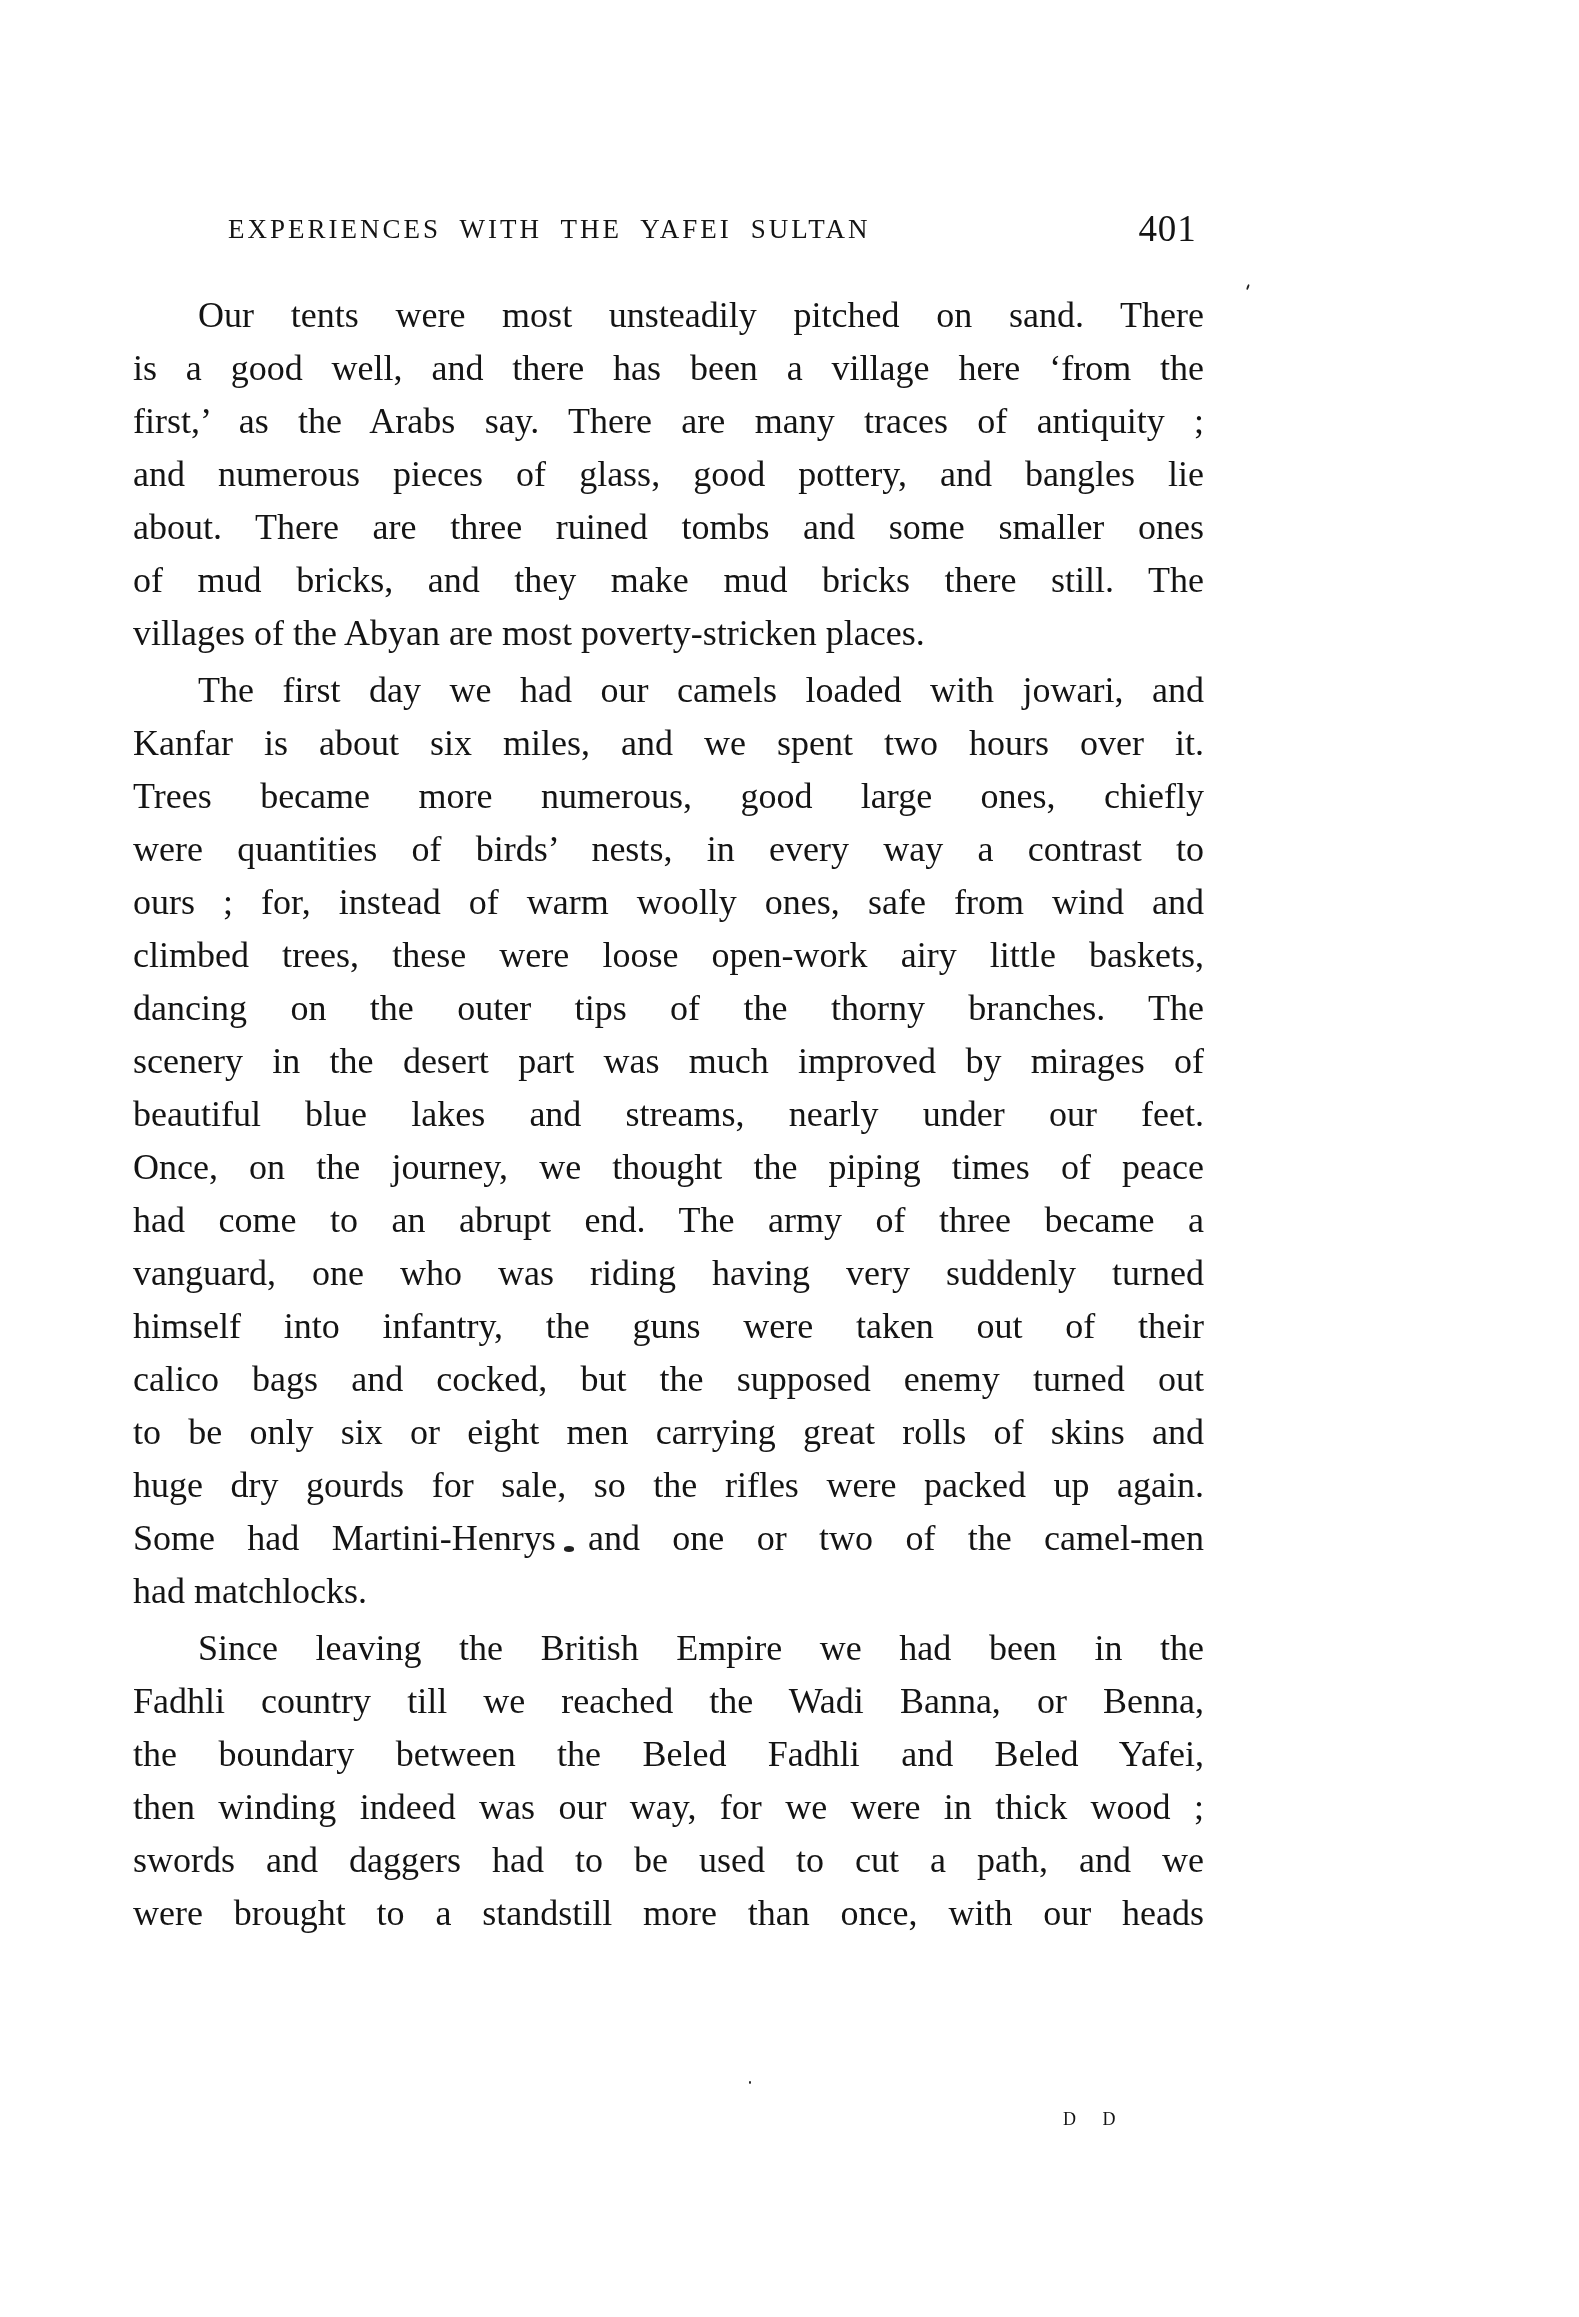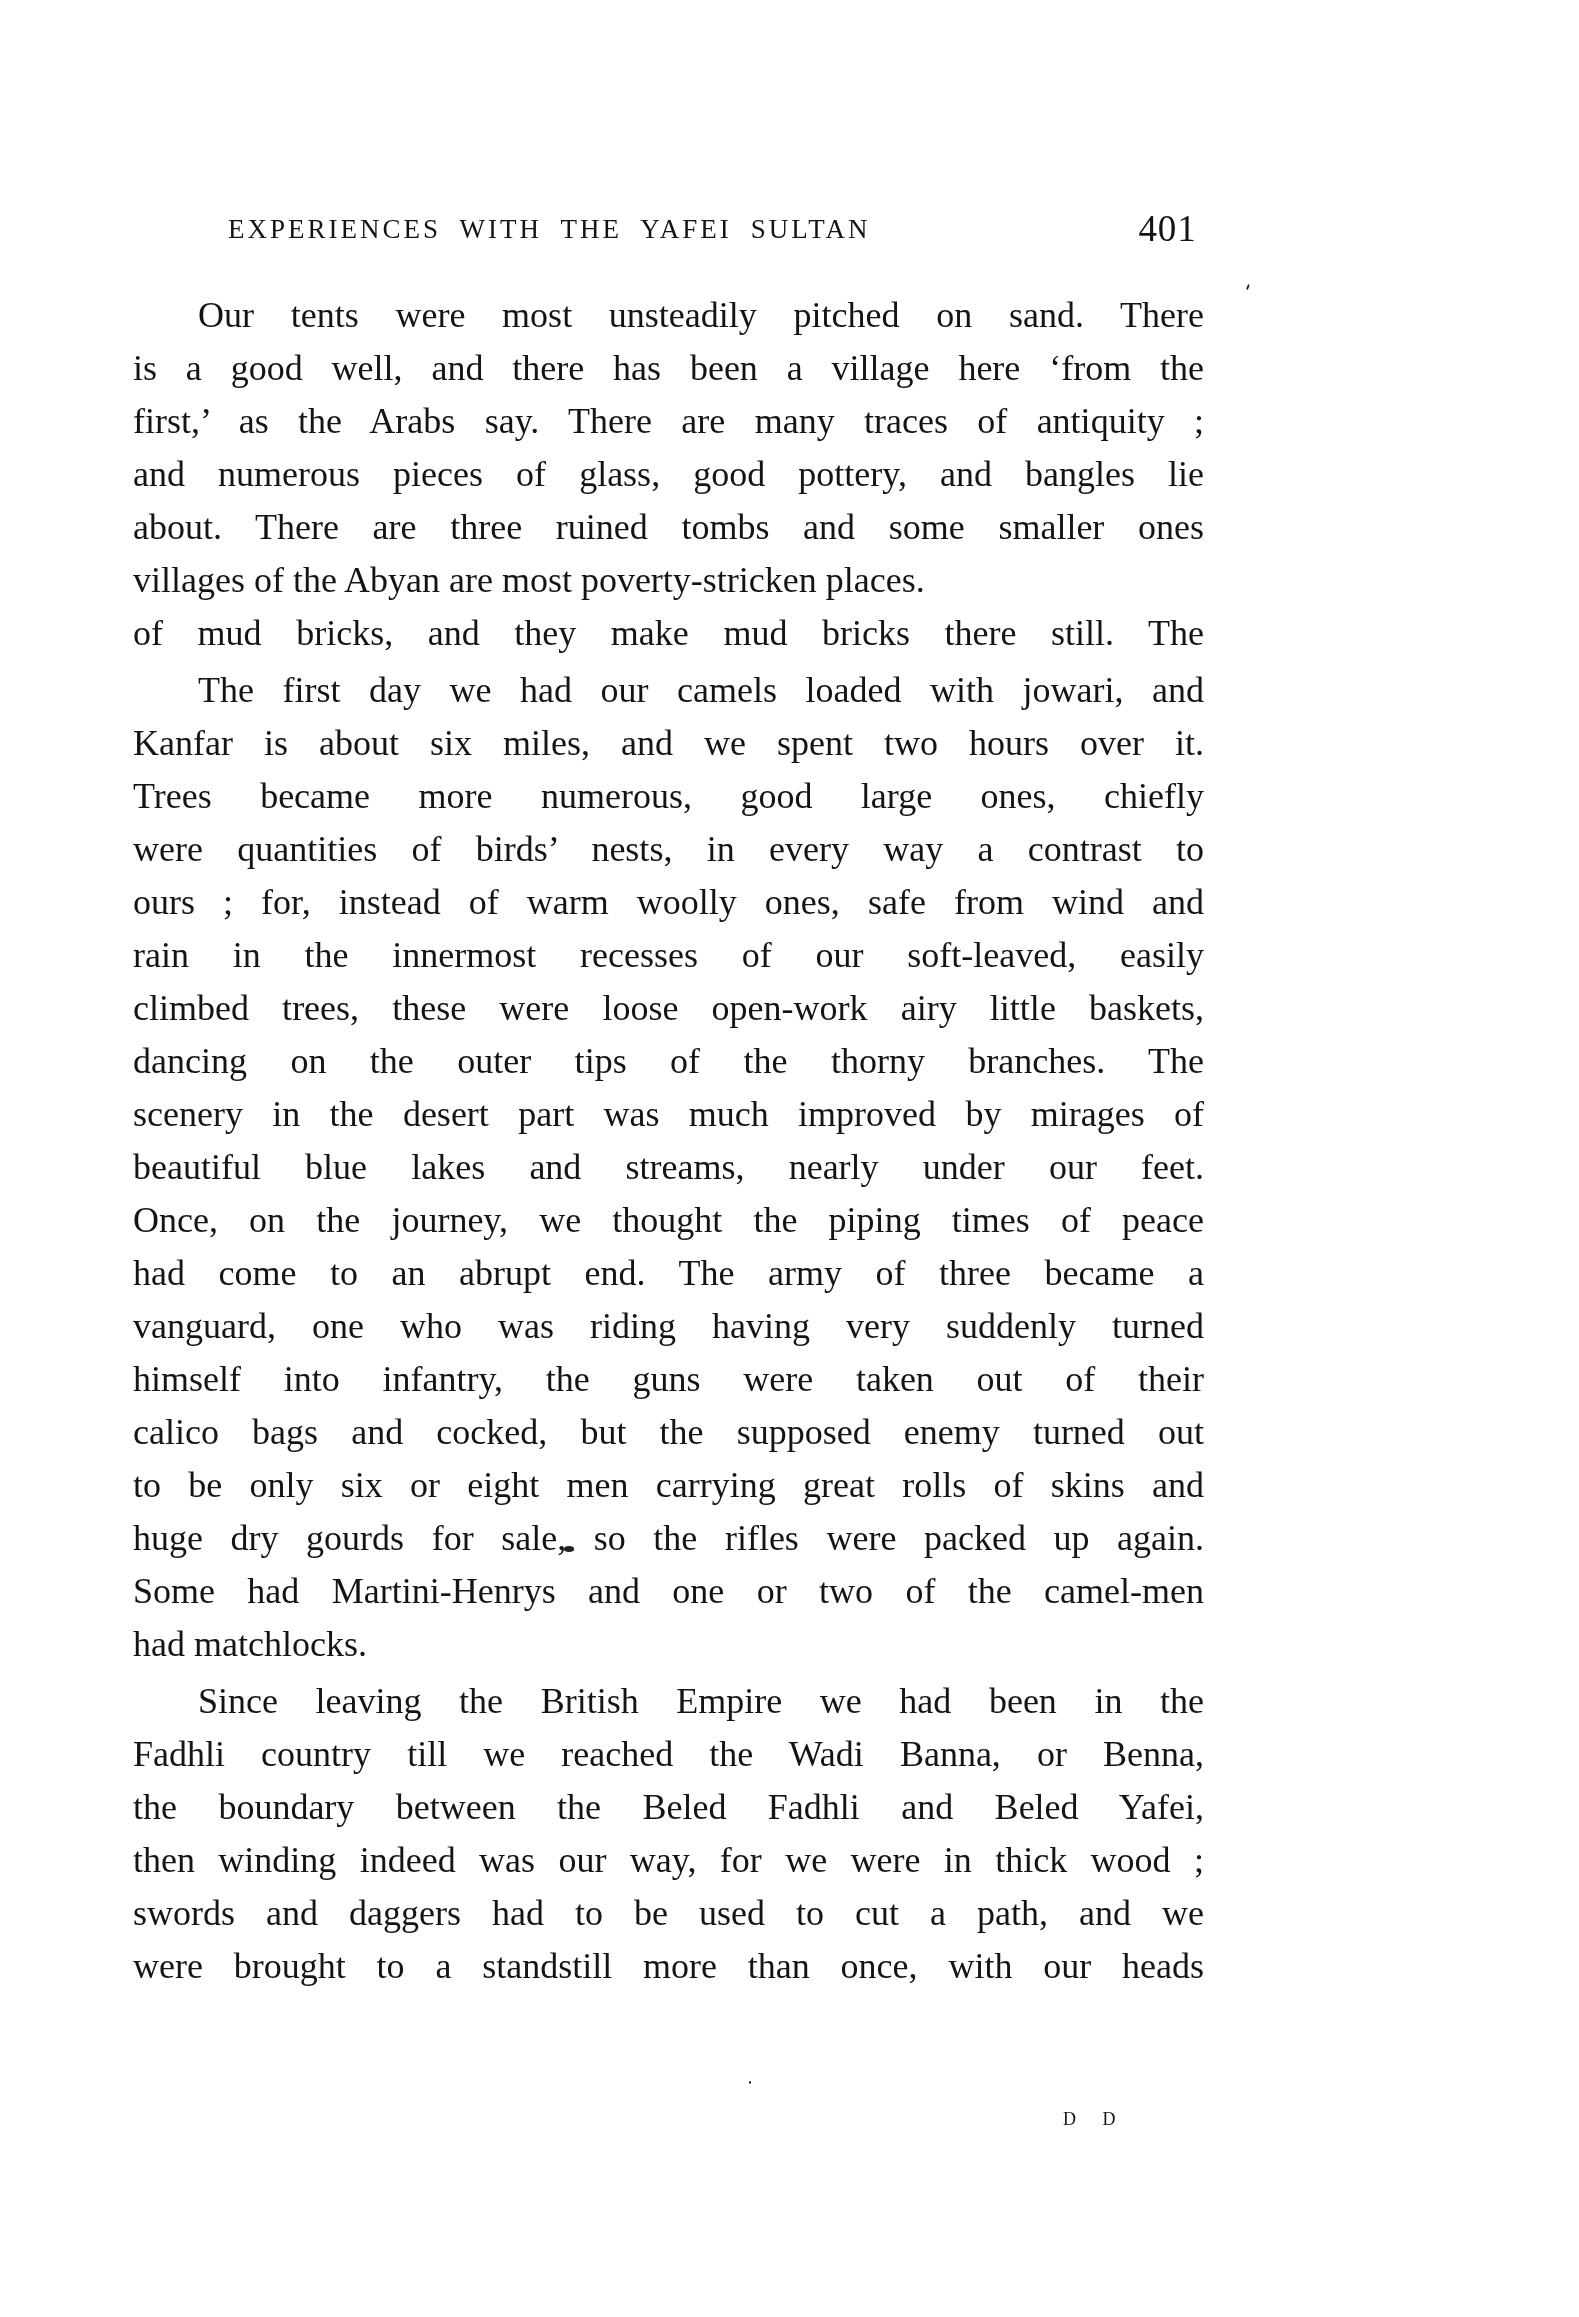--- a/index.html
+++ b/index.html
@@ -100,31 +100,30 @@
   </div>
 
   <div class="body-text">
 
     <div class="para">
       <span class="line indent" style="white-space: normal;">Our tents were most unsteadily pitched on sand.  There</span>
       <span class="line" style="white-space: normal;">is a good well, and there has been a village here ‘from the</span>
       <span class="line" style="white-space: normal;">first,’ as the Arabs say.  There are many traces of antiquity ;</span>
       <span class="line" style="white-space: normal;">and numerous pieces of glass, good pottery, and bangles lie</span>
       <span class="line" style="white-space: normal;">about.  There are three ruined tombs and some smaller ones</span>
+      <span class="line" style="white-space: normal;">of mud bricks, and they make mud bricks there still.  The</span>
       <span class="line last" style="white-space: normal;">villages of the Abyan are most poverty-stricken places.</span>
-      <span class="line" style="white-space: normal;">of mud bricks, and they make mud bricks there still.  The</span>
     </div>
 
     <div class="para">
       <span class="line indent" style="white-space: normal;">The first day we had our camels loaded with jowari, and</span>
       <span class="line" style="white-space: normal;">Kanfar is about six miles, and we spent two hours over it.</span>
       <span class="line" style="white-space: normal;">Trees became more numerous, good large ones, chiefly</span>
       <span class="line" style="white-space: normal;">were quantities of birds’ nests, in every way a contrast to</span>
       <span class="line" style="white-space: normal;">ours ; for, instead of warm woolly ones, safe from wind and</span>
-      <span class="line" style="white-space: normal;">rain in the innermost recesses of our soft-leaved, easily</span>
       <span class="line" style="white-space: normal;">climbed trees, these were loose open-work airy little baskets,</span>
       <span class="line" style="white-space: normal;">dancing on the outer tips of the thorny branches.  The</span>
       <span class="line" style="white-space: normal;">scenery in the desert part was much improved by mirages of</span>
       <span class="line" style="white-space: normal;">beautiful blue lakes and streams, nearly under our feet.</span>
       <span class="line" style="white-space: normal;">Once, on the journey, we thought the piping times of peace</span>
       <span class="line" style="white-space: normal;">had come to an abrupt end.  The army of three became a</span>
       <span class="line" style="white-space: normal;">vanguard, one who was riding having very suddenly turned</span>
       <span class="line" style="white-space: normal;">himself into infantry, the guns were taken out of their</span>
       <span class="line" style="white-space: normal;">calico bags and cocked, but the supposed enemy turned out</span>
       <span class="line" style="white-space: normal;">to be only six or eight men carrying great rolls of skins and</span>

